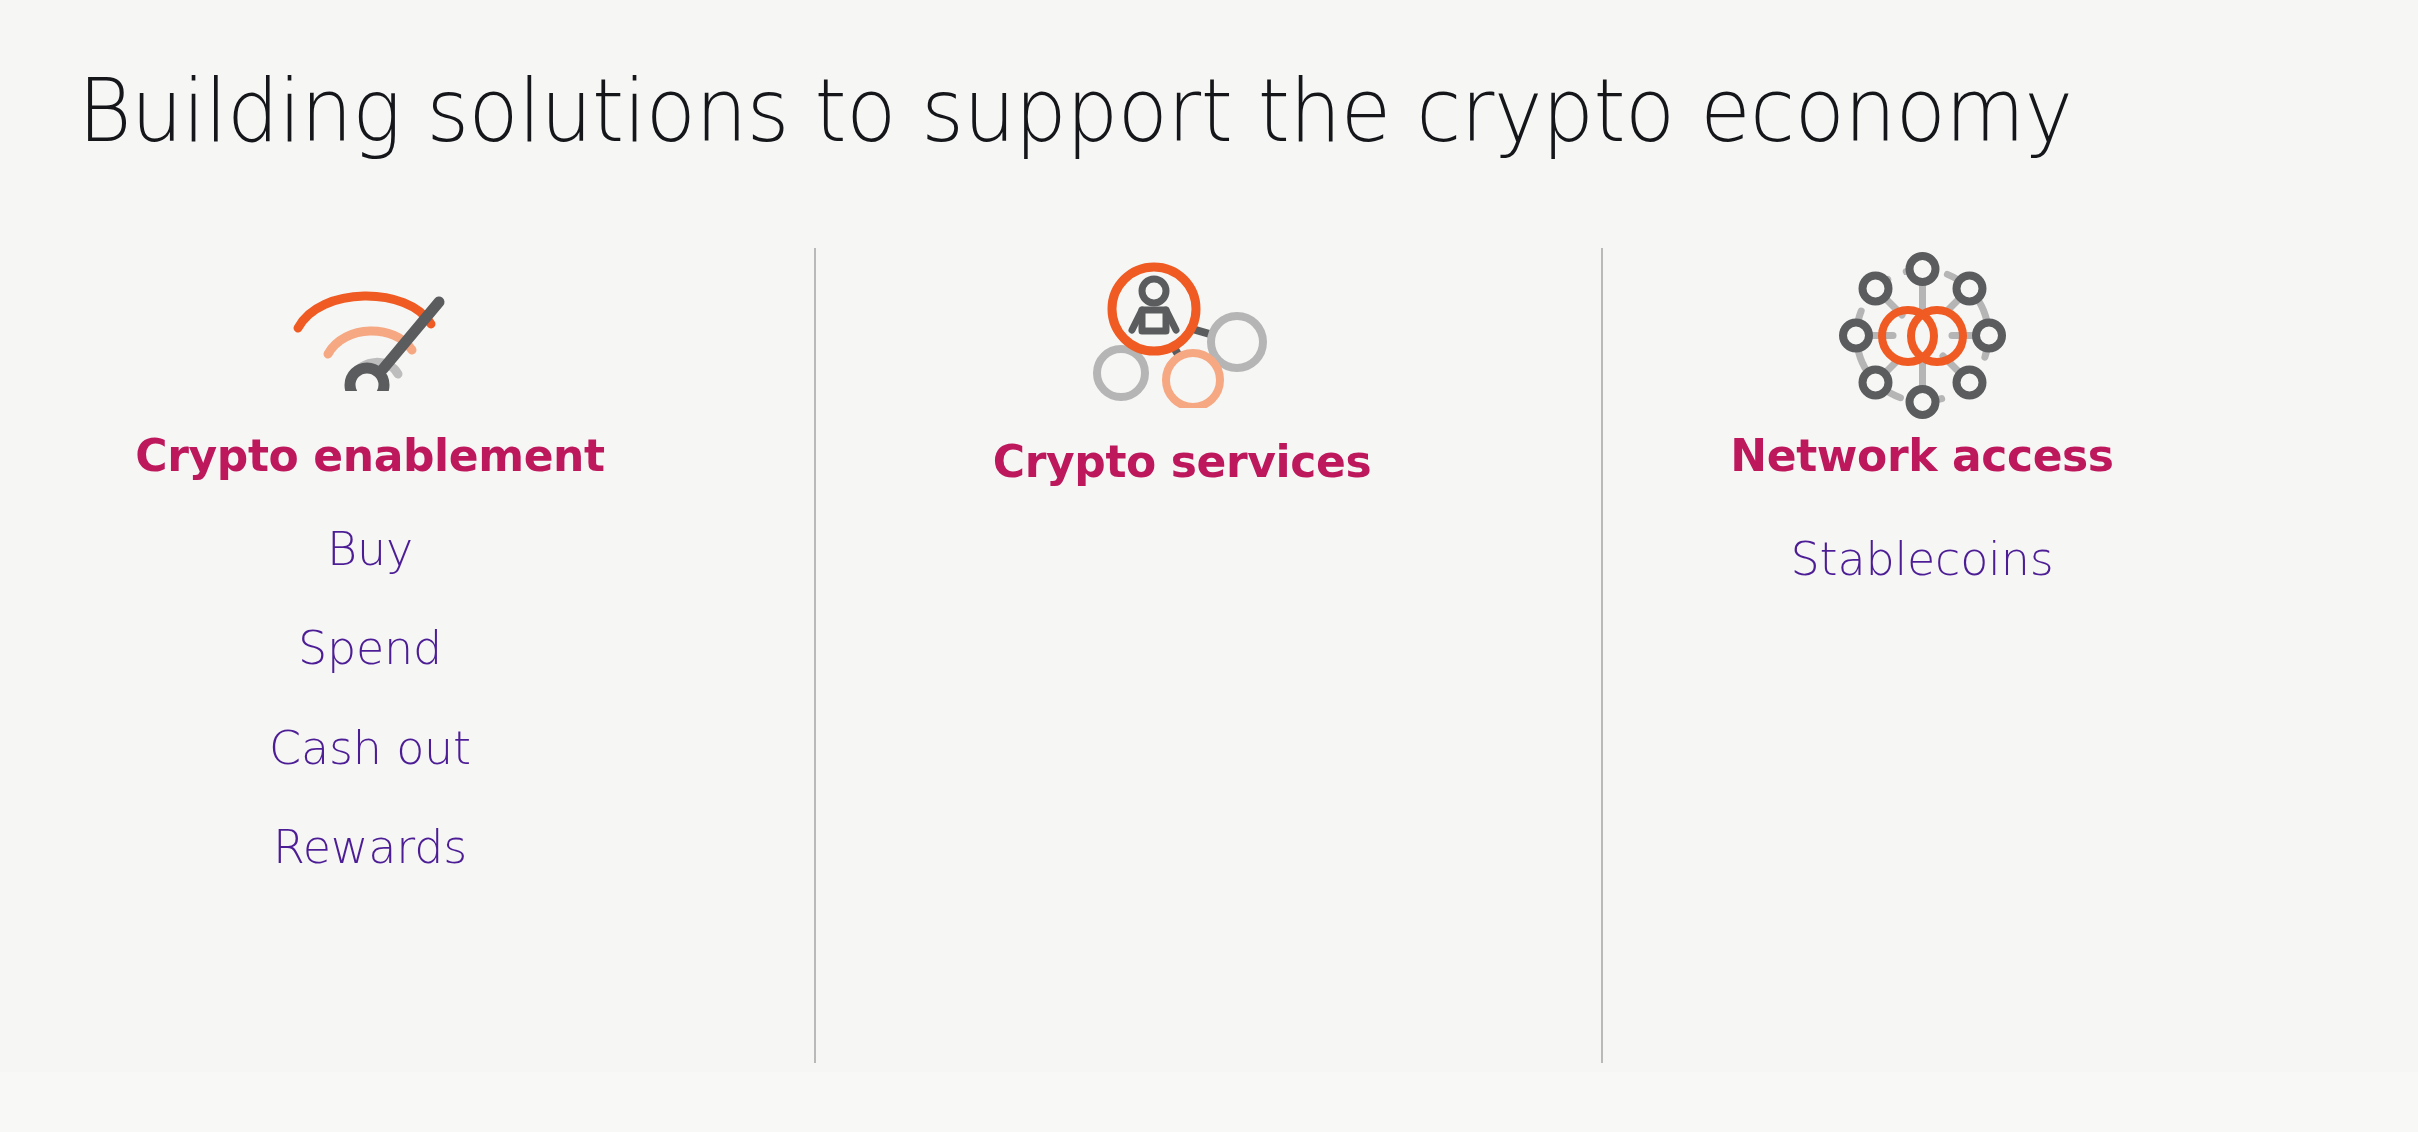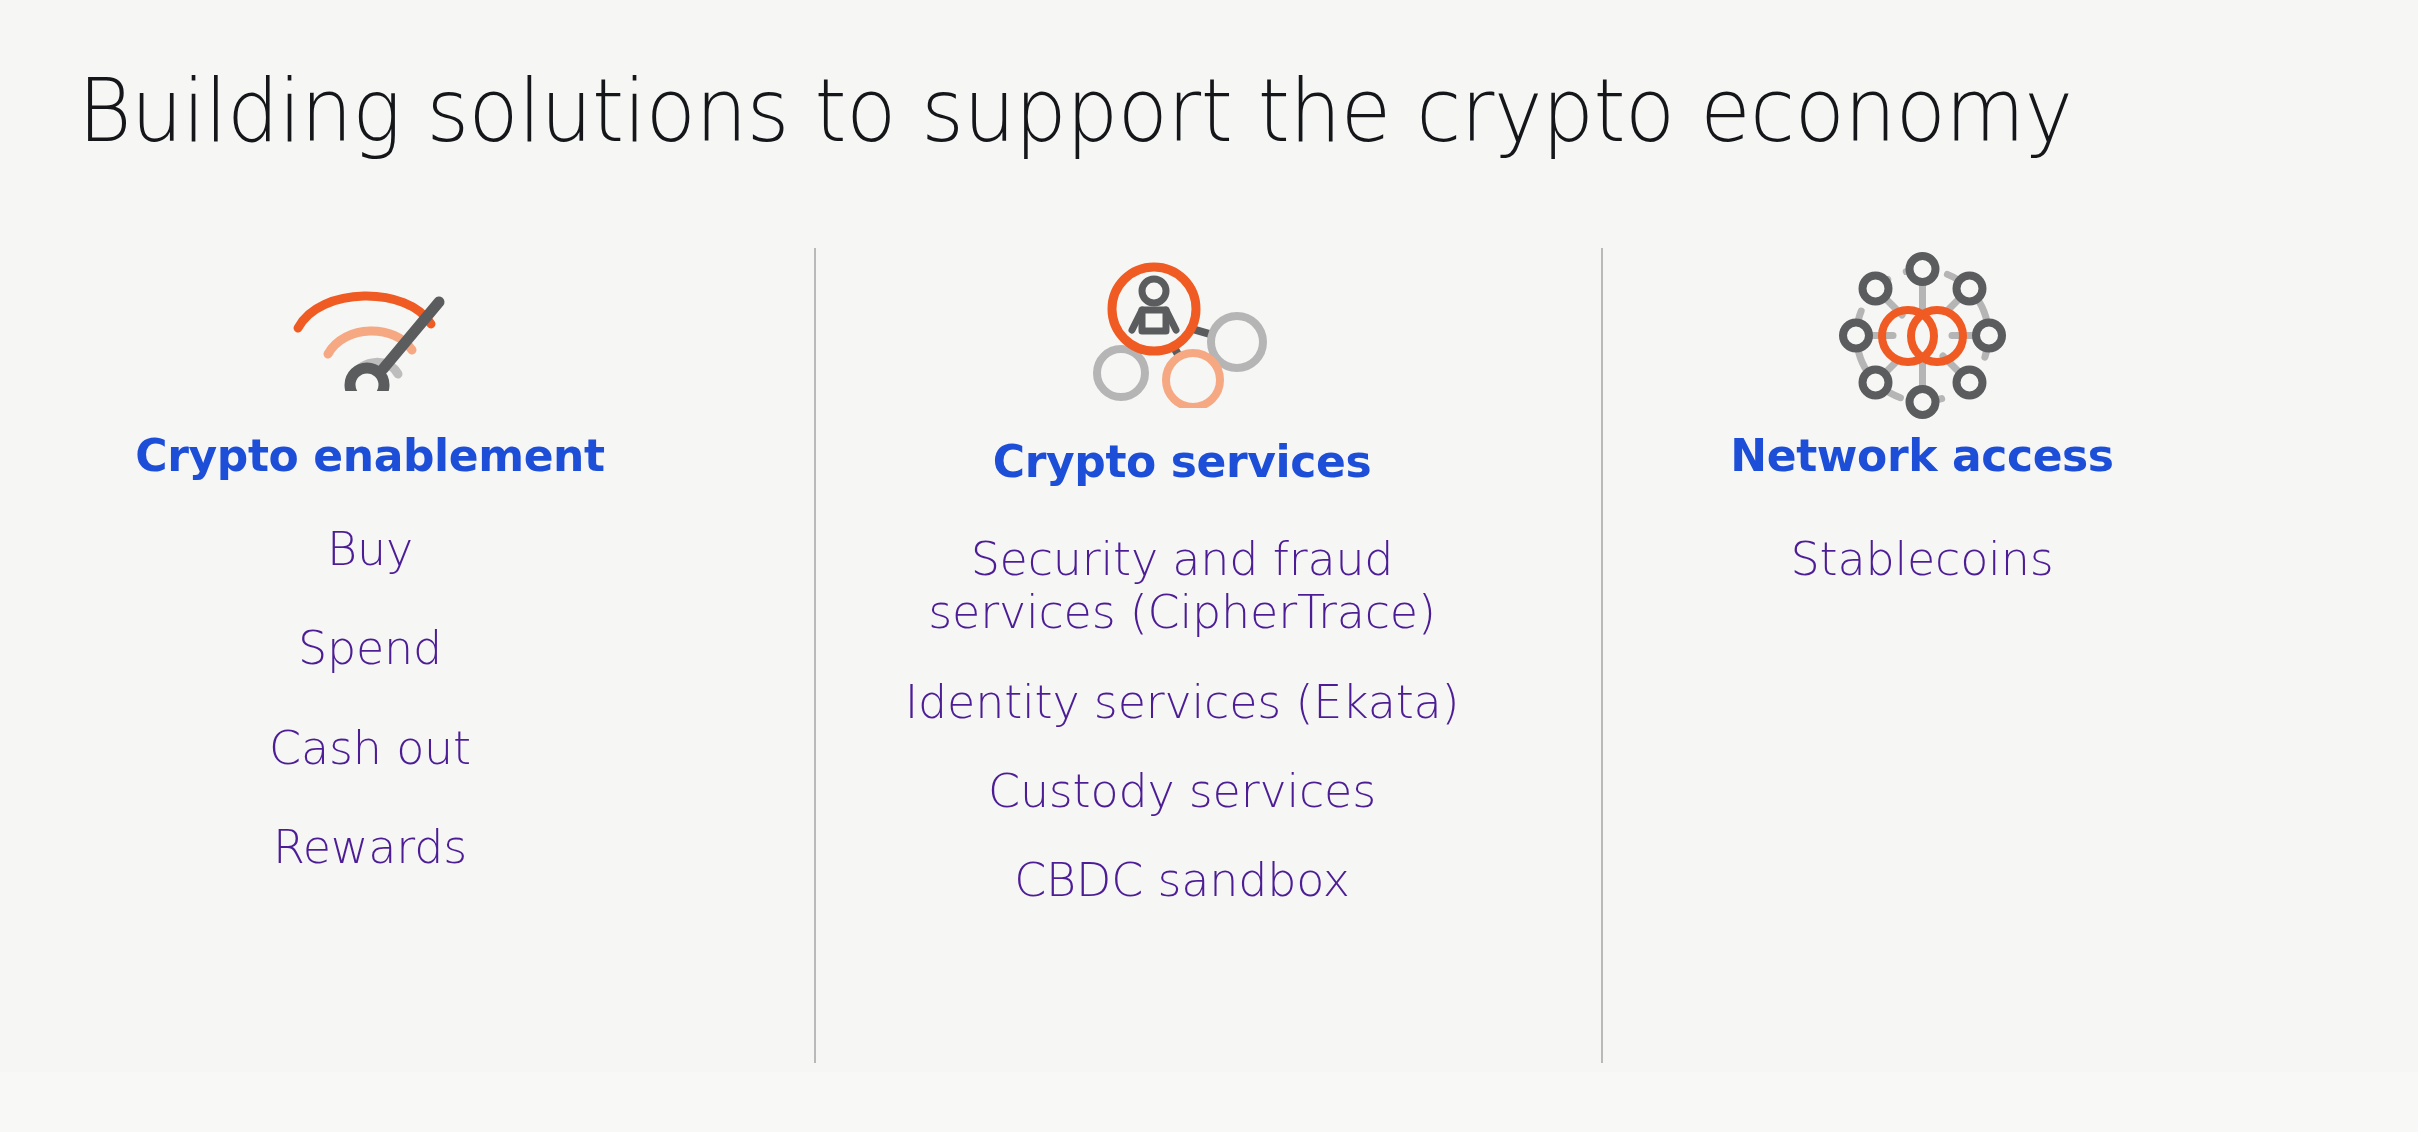--- a/index.html
+++ b/index.html
@@ -86,21 +86,21 @@
     box-sizing: border-box;
   }
   #column-1 .icon-wrap { padding-top: 30px; }
   #column-3 .icon-wrap { padding-top: 12px; }
 
   .col-heading {
     font-family: "DejaVu Sans", sans-serif;
     font-weight: bold;
     font-size: 44px;
     letter-spacing: -0.4px;
-    color: #1d4ed8;
+    color: #be185d;
     text-align: center;
     margin-top: 4px;
     white-space: nowrap;
   }
 
   .item-list {
     margin: 0;
     padding: 0;
     list-style: none;
     width: 100%;
@@ -173,26 +173,20 @@
             <circle cx="31" cy="115" r="24" stroke="#b5b5b5" stroke-width="8" fill="#f6f6f5"></circle>
             <circle cx="103" cy="122" r="27" stroke="#f6a882" stroke-width="8" fill="#f6f6f5"></circle>
             <circle cx="64" cy="51" r="42" stroke="#ef5b22" stroke-width="9" fill="#f6f6f5"></circle>
             <circle cx="64" cy="33" r="12" stroke="#5a5c5e" stroke-width="7" fill="none"></circle>
             <path d="M42 72 L52 52 L76 52 L86 72" stroke="#5a5c5e" stroke-width="7" stroke-linecap="round" stroke-linejoin="round" fill="none"></path>
             <path d="M52 52 L52 73 L76 73 L76 52" stroke="#5a5c5e" stroke-width="7" stroke-linecap="round" stroke-linejoin="round" fill="none"></path>
           </svg>
         </span>
       </div>
       <div class="col-heading">Crypto services</div>
-      <ul class="item-list">
-        <li class="item wrap-two">Security and fraud services (CipherTrace)</li>
-        <li class="item">Identity services (Ekata)</li>
-        <li class="item">Custody services</li>
-        <li class="item">CBDC sandbox</li>
-      </ul>
     </div>
 
     <div class="column" id="column-3">
       <div class="icon-wrap">
         <span>
           <svg width="175" height="175" viewBox="0 0 175 175" fill="none" xmlns="http://www.w3.org/2000/svg">
             <circle cx="87.5" cy="87.5" r="66" stroke="#b5b5b5" stroke-width="7" fill="none" stroke-dasharray="22 20" stroke-linecap="round"></circle>
             <g stroke="#b5b5b5" stroke-width="7" stroke-linecap="round">
               <line x1="87.5" y1="34" x2="87.5" y2="62"></line>
               <line x1="87.5" y1="113" x2="87.5" y2="141"></line>

